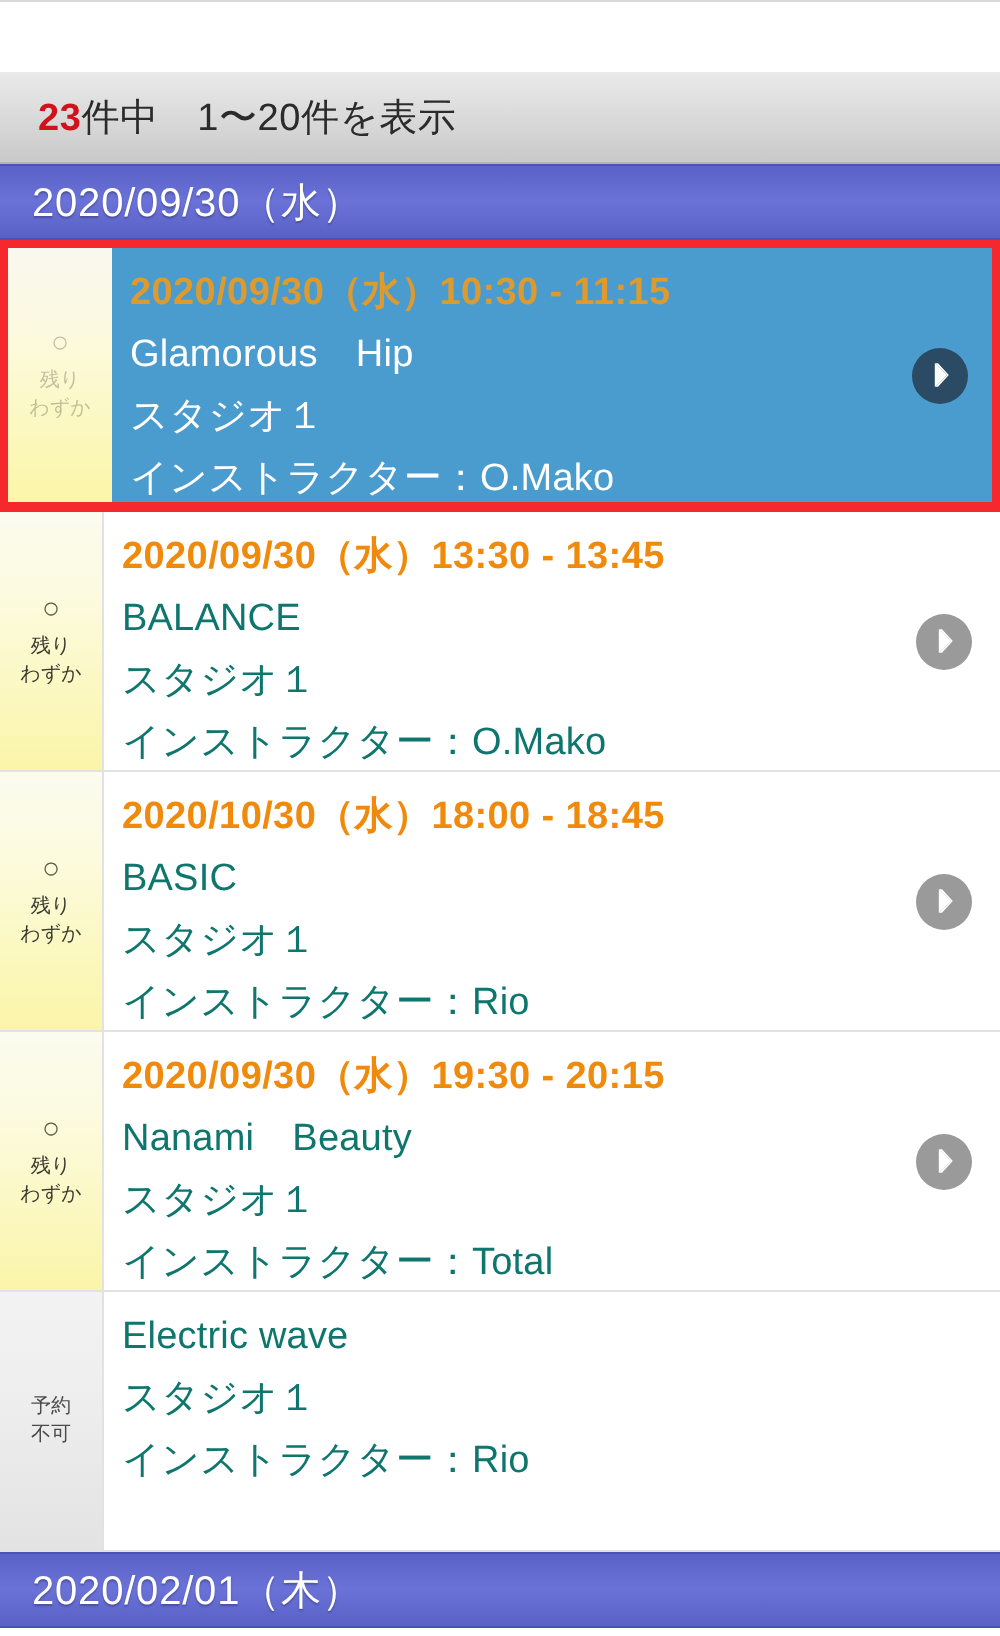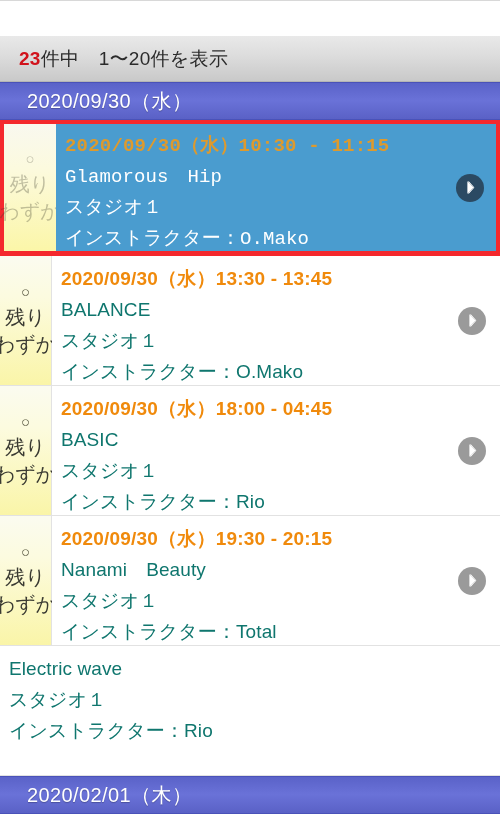--- a/index.html
+++ b/index.html
@@ -53,21 +53,21 @@
 
   
   .date-header {
     height: 38px;
     width: 100%;
     background: linear-gradient(to bottom, #5a62c8 0%, #6a72d8 48%, #5a61c6 100%);
     border-top: 1px solid #4a52b8;
     border-bottom: 1px solid #4a52b8;
     display: flex;
     align-items: center;
-    padding-left: 27px;
+    padding-left: 16px;
   }
   .date-header .date-text {
     font-size: 20px;
     color: #ffffff;
     letter-spacing: 0.4px;
     text-shadow: 0 1px 1px rgba(0,0,0,0.25);
   }
 
   
   .rows { width: 100%; }
@@ -103,21 +103,21 @@
     background: linear-gradient(to bottom, #f3f3f3 0%, #eeeeee 40%, #e3e3e3 100%);
   }
 
   .status-mark {
     font-size: 15px;
     line-height: 1;
     color: #5c5c46;
     margin-bottom: 5px;
   }
   .status-line {
-    font-size: 20px;
+    font-size: 10px;
     line-height: 1.32;
     color: #3a3a32;
     white-space: nowrap;
   }
   .status-unavailable .status-line { color: #4a4a4a; }
 
   
   .content-col {
     flex: 1;
     position: relative;
@@ -150,21 +150,20 @@
     background: #9a9a9a;
     display: flex;
     align-items: center;
     justify-content: center;
   }
   .chevron svg { display: block; }
 
   
   .row.selected .content-col {
     background: #4a9ccf;
-    font-family: Liberation Mono, monospace;
   }
   .row.selected .ln { color: #ffffff; }
   .row.selected .ln.time { color: #dd9a2e; }
   .row.selected .chevron { background: #2b4a63; right: 12px; }
 
   .row.selected .status-col {
     border-right: none;
     background: linear-gradient(to bottom, #f9f8ef 0%, #fcfade 35%, #fbf6a8 100%);
   }
   .row.selected .status-col .status-mark,
@@ -227,21 +226,21 @@
           </div>
         </div>
       </div>
       <div class="row">
         <div class="status-col">
           <div class="status-mark">○</div>
           <div class="status-line">残り</div>
           <div class="status-line">わずか</div>
         </div>
         <div class="content-col">
-          <div class="ln time">2020/09/30（水）18:00 - 04:45</div>
+          <div class="ln time">2020/10/30（水）18:00 - 18:45</div>
           <div class="ln">BASIC</div>
           <div class="ln">スタジオ１</div>
           <div class="ln">インストラクター：Rio</div>
           <div class="chevron">
             <svg width="13" height="15" viewBox="0 0 13 15" aria-hidden="true">
               <path d="M3.4 1.6 L9.6 7.5 L3.4 13.4 L5.0 13.4 L10.4 7.5 L5.0 1.6 Z" fill="#ffffff"></path>
               <path d="M3.4 1.6 L9.6 7.5 L3.4 13.4 Z" fill="#ffffff"></path>
             </svg>
           </div>
         </div>
@@ -259,20 +258,24 @@
           <div class="ln">インストラクター：Total</div>
           <div class="chevron">
             <svg width="13" height="15" viewBox="0 0 13 15" aria-hidden="true">
               <path d="M3.4 1.6 L9.6 7.5 L3.4 13.4 L5.0 13.4 L10.4 7.5 L5.0 1.6 Z" fill="#ffffff"></path>
               <path d="M3.4 1.6 L9.6 7.5 L3.4 13.4 Z" fill="#ffffff"></path>
             </svg>
           </div>
         </div>
       </div>
       <div class="row">
+        <div class="status-col status-unavailable">
+          <div class="status-line">予約</div>
+          <div class="status-line">不可</div>
+        </div>
         <div class="content-col">
           <div class="ln">Electric wave</div>
           <div class="ln">スタジオ１</div>
           <div class="ln">インストラクター：Rio</div>
         </div>
       </div>
       <div class="date-header">
         <div class="date-text">2020/02/01（木）</div>
       </div>
     </div>

